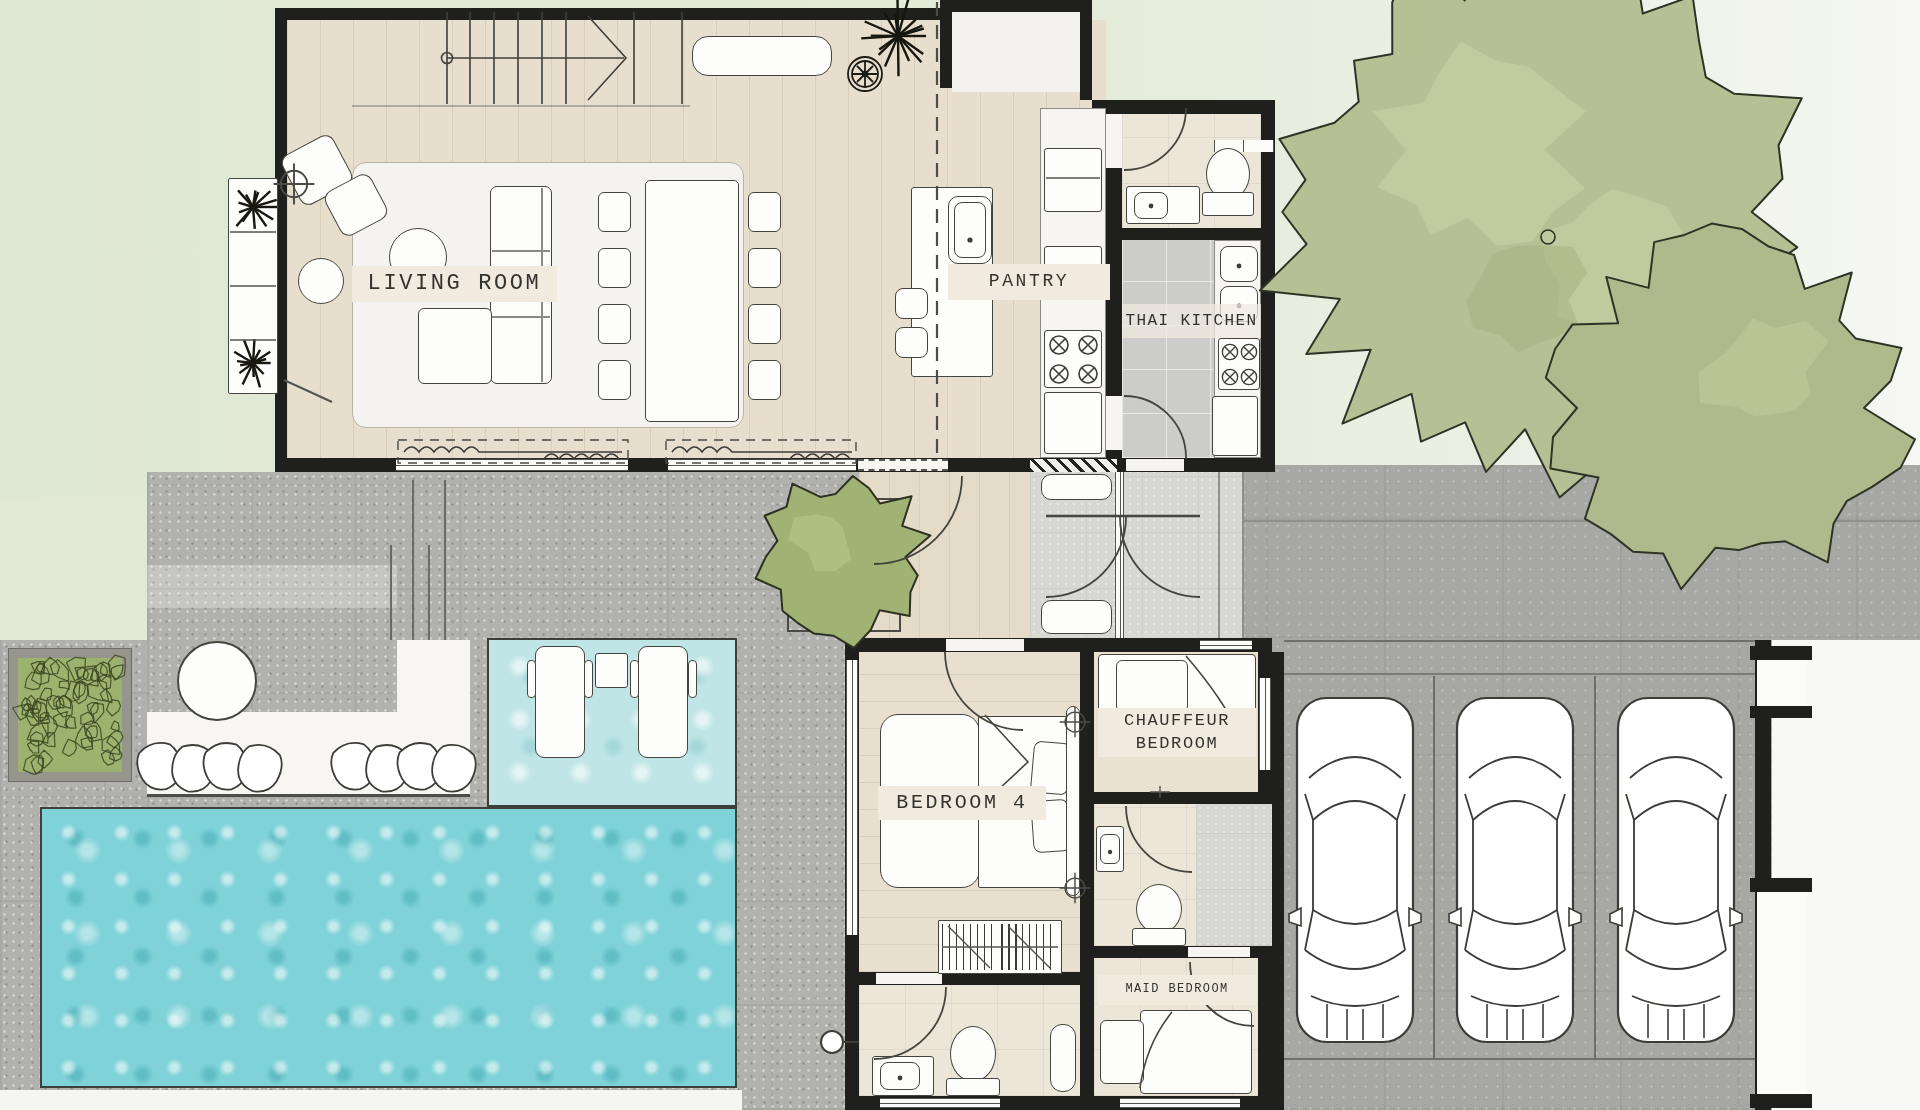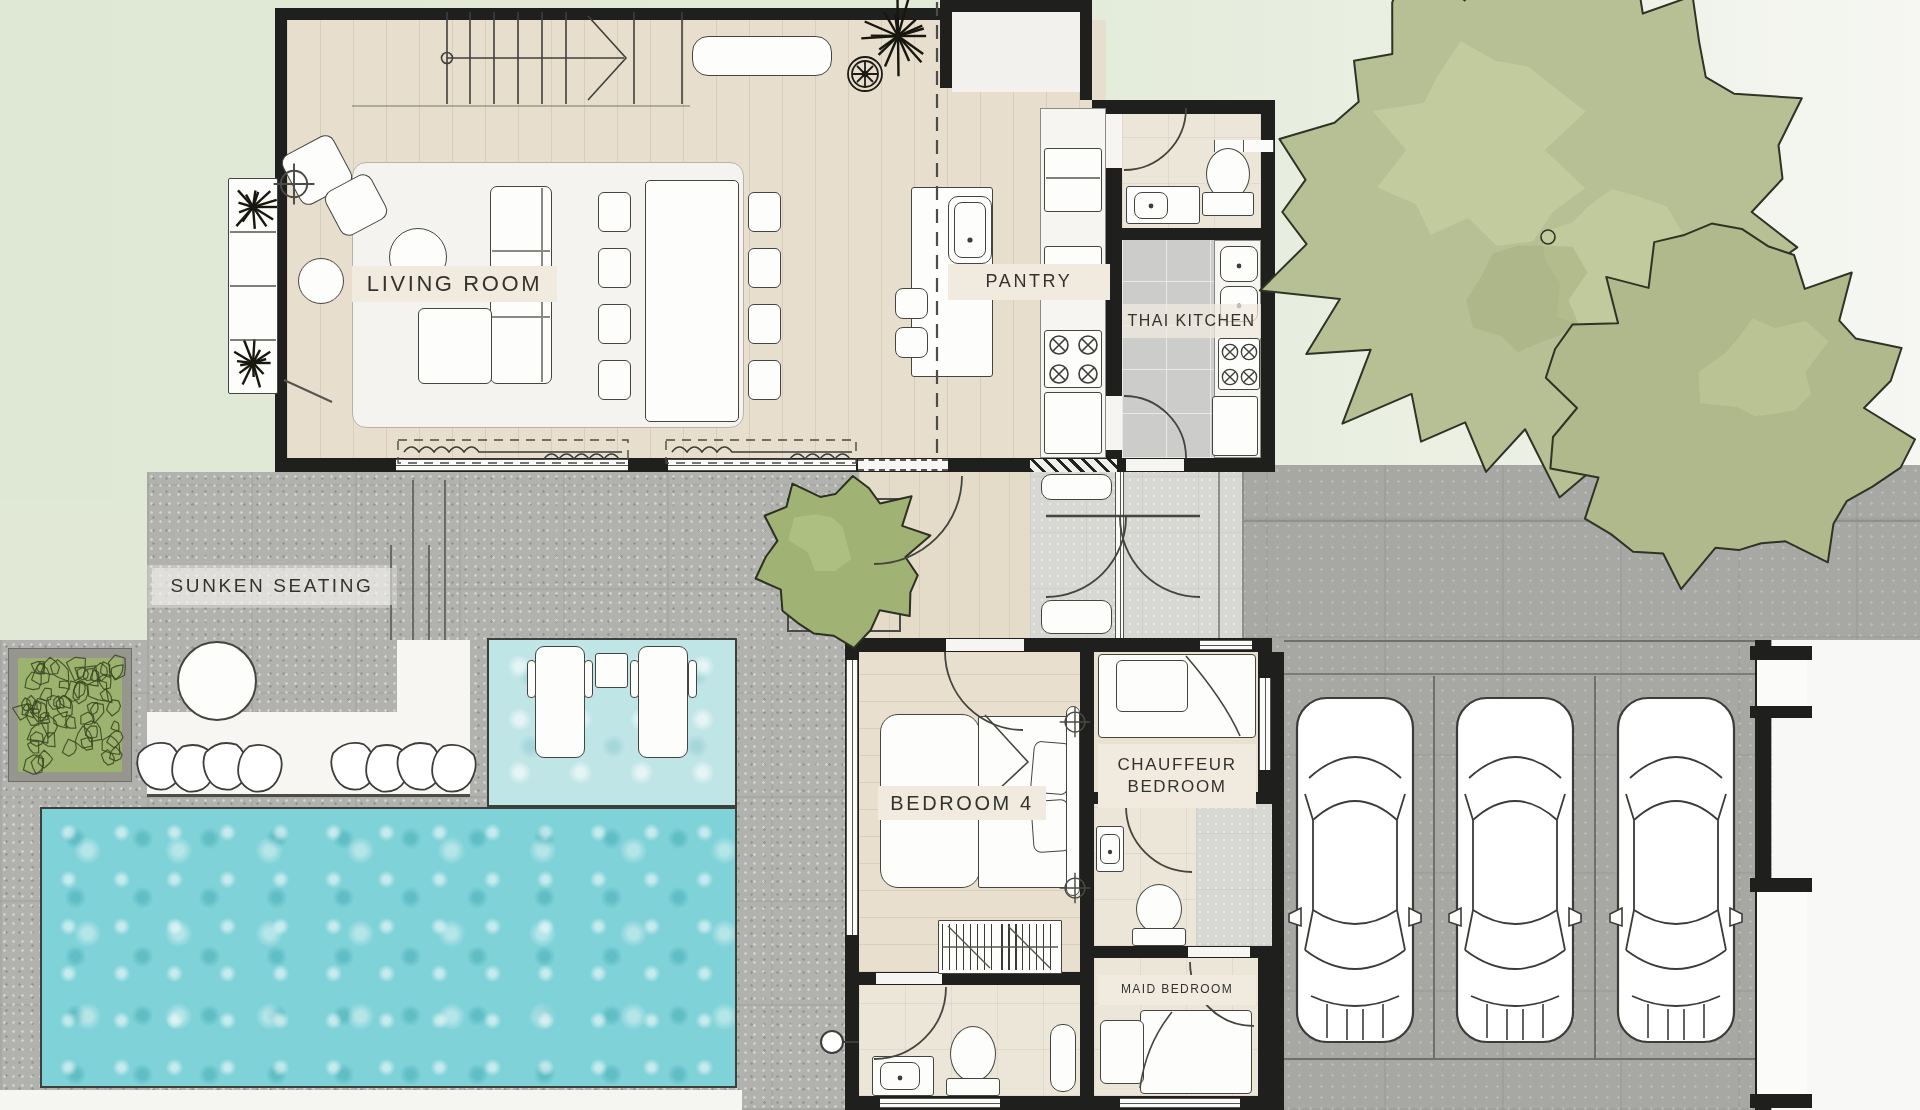--- a/index.html
+++ b/index.html
@@ -1,18 +1,18 @@
 <!DOCTYPE html>
 <html style="--wall: #1f1f1d; --ink: #33332e; --wood: #e7decd; --wood2: #e8dfcf; --woodhall: #e4dbc9; --cream: #ece6d9; --creamwarm: #eae2d1; --tile: #cccccb; --court: #d7d7d3; --terrace: #b1b1ad; --drive: #a7a7a4; --pool: #7ed2d8; --shelf: #bfe5e6; --garden: #e3ebd8; --tree: #b7c094; --tree2: #afb98c; --tree3: #a0b274; --hedge: #9cb36f; --labelbg: #f0eadf; --white: #fbfbf9;"><head>
 <meta charset="utf-8">
 <style>
   *{margin:0;padding:0;box-sizing:border-box}
   body{background:#ffffff}
   #plan{position:relative;width:1920px;height:1110px;overflow:hidden;
-        font-family:Liberation Sans, sans-serif;background:#f4f6f0}
+        font-family:Liberation Mono, monospace;background:#f4f6f0}
   .a{position:absolute}
   .w{position:absolute;background:var(--wall)}
   .fur{position:absolute;background:#fdfdfc;border:1.7px solid #45453f;border-radius:3px}
   .crc{border-radius:50% !important}
   .ln{position:absolute;background:#4d4d48}
   .lbl{position:absolute;display:flex;align-items:center;justify-content:center;
        background:var(--labelbg);color:var(--ink);letter-spacing:2.6px;font-weight:400;
        text-align:center;z-index:60;line-height:1.3}
   .wood{background-color:var(--wood);
     background-image:repeating-linear-gradient(90deg,rgba(122,96,66,.13) 0 1.2px,transparent 1.2px 33px)}
@@ -243,27 +243,24 @@
 
   <div class="lbl" style="left:352px;top:266px;width:205px;height:36px;font-size:22px">
     <span>LIVING ROOM</span>
     </div>
   <div class="lbl" style="left:948px;top:264px;width:162px;height:36px;font-size:18px">
     <span>PANTRY</span>
     </div>
   <div class="lbl" style="left:1122px;top:304px;width:139px;height:34px;font-size:16px;letter-spacing:1.4px;background:rgba(240,234,223,.75)">
     <span>THAI KITCHEN</span>
     </div>
-  <div class="lbl" style="left:152px;top:568px;width:240px;height:37px;font-size:19px;background:rgba(245,243,238,.55)">
-    <span>SUNKEN SEATING</span>
-    </div>
   <div class="lbl" style="left:878px;top:786px;width:168px;height:34px;font-size:20px">
     <span>BEDROOM 4</span>
     </div>
-  <div class="lbl" style="left:1098px;top:744px;width:158px;height:64px;font-size:17px;letter-spacing:1.6px;padding:0 14px">
+  <div class="lbl" style="left:1098px;top:708px;width:158px;height:49px;font-size:17px;letter-spacing:1.6px;padding:0 14px">
     <span>CHAUFFEUR BEDROOM</span>
     </div>
   <div class="lbl" style="left:1098px;top:975px;width:158px;height:30px;font-size:12px;letter-spacing:1.4px">
     <span>MAID BEDROOM</span>
     </div>
 
   <svg class="ov" width="1920" height="1110" viewBox="0 0 1920 1110">
     <defs>
       <g id="car">
         <rect x="0" y="0" width="116" height="344" rx="30" fill="#ffffff" stroke="#3b3b38" stroke-width="2.2"></rect>

